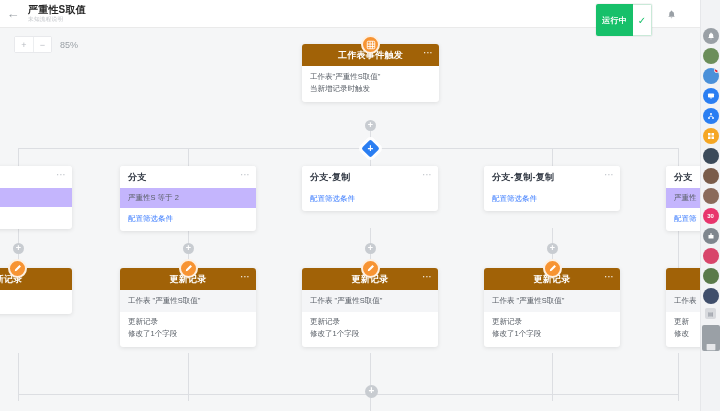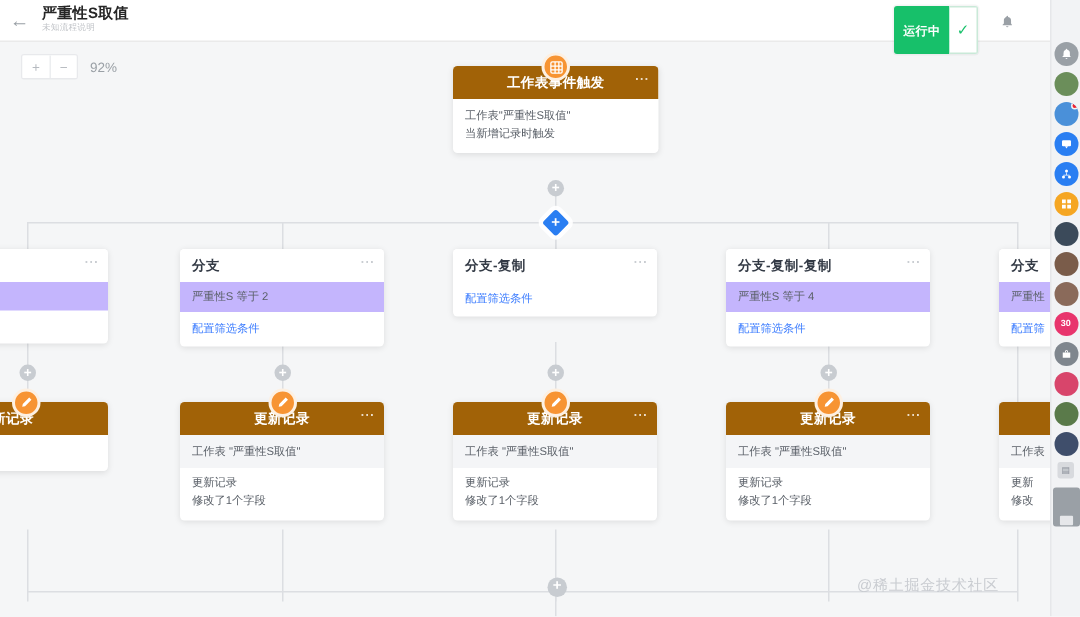--- a/index.html
+++ b/index.html
@@ -181,21 +181,21 @@
           <path d="M8 1a1 1 0 0 1 1 1v.3A4.5 4.5 0 0 1 12.5 7v3l1 1.5v.5h-11v-.5L4 10V7A4.5 4.5 0 0 1 7 2.3V2a1 1 0 0 1 1-1zm0 13.5a1.6 1.6 0 0 0 1.5-1.1h-3A1.6 1.6 0 0 0 8 14.5z"></path>
         </svg>
     </div>
   </div>
 
   <div class="zoom-bar">
     <div class="zoom-btns">
       <div class="zoom-btn">+</div>
       <div class="zoom-btn">−</div>
     </div>
-    <div class="zoom-level">92%</div>
+    <div class="zoom-level">85%</div>
   </div>
 
   <div class="canvas">
     <div class="canvas-bg"></div>
 
     <div class="vline" style="left:370px; top:92px; height:66px;"></div>
 
     <div class="hline" style="left:18px; top:120px; width:660px;"></div>
 
     <div class="vline" style="left:18px;  top:120px; height:18px;"></div>
@@ -313,21 +313,20 @@
       <svg width="9" height="9" viewBox="0 0 16 16" fill="#fff">
           <path d="M11.5 1.8l2.7 2.7-7.6 7.6-3.4.7.7-3.4 7.6-7.6z"></path>
         </svg>
     </div>
 
     <div class="node" style="left:484px; top:138px;">
       <div class="node-head white">
         <span>分支-复制-复制</span>
         <span class="node-dots">···</span>
       </div>
-      <div class="cond-box">严重性S 等于 4</div>
       <div class="cond-link">配置筛选条件</div>
     </div>
     <div class="plus-circle" style="left:547px; top:215px;">+</div>
     <div class="node" style="left:484px; top:240px;">
       <div class="node-head orange">
         <span>更新记录</span>
         <span class="node-dots">···</span>
       </div>
       <div class="node-body">
         <div class="node-line" style="background:#f4f5f7;margin:-5px -8px 4px;padding:5px 8px;">工作表 "严重性S取值"</div>
@@ -352,21 +351,20 @@
       <div class="node-head orange"></div>
       <div class="node-body">
         <div class="node-line" style="background:#f4f5f7;margin:-5px -8px 4px;padding:5px 8px;">工作表</div>
         <div class="node-line">更新</div>
         <div class="node-line">修改</div>
       </div>
     </div>
 
     <div class="plus-circle" style="left:365px; top:357px; width:13px; height:13px; font-size:10px; line-height:12px;">+</div>
 
-    <div class="watermark">@稀土掘金技术社区</div>
   </div>
 
   <div class="rail">
     <div class="rail-item" style="background:#9aa0a6;">
       <svg width="8" height="8" viewBox="0 0 16 16" fill="#fff">
           <path d="M8 1a1 1 0 0 1 1 1v.3A4.5 4.5 0 0 1 12.5 7v3l1 1.5v.5h-11v-.5L4 10V7A4.5 4.5 0 0 1 7 2.3V2a1 1 0 0 1 1-1zm0 13.5a1.6 1.6 0 0 0 1.5-1.1h-3A1.6 1.6 0 0 0 8 14.5z"></path>
         </svg>
     </div>
     <div class="rail-item" style="background:#6b8e5a;"></div>
     <div class="rail-item" style="background:#4a90d9;">

